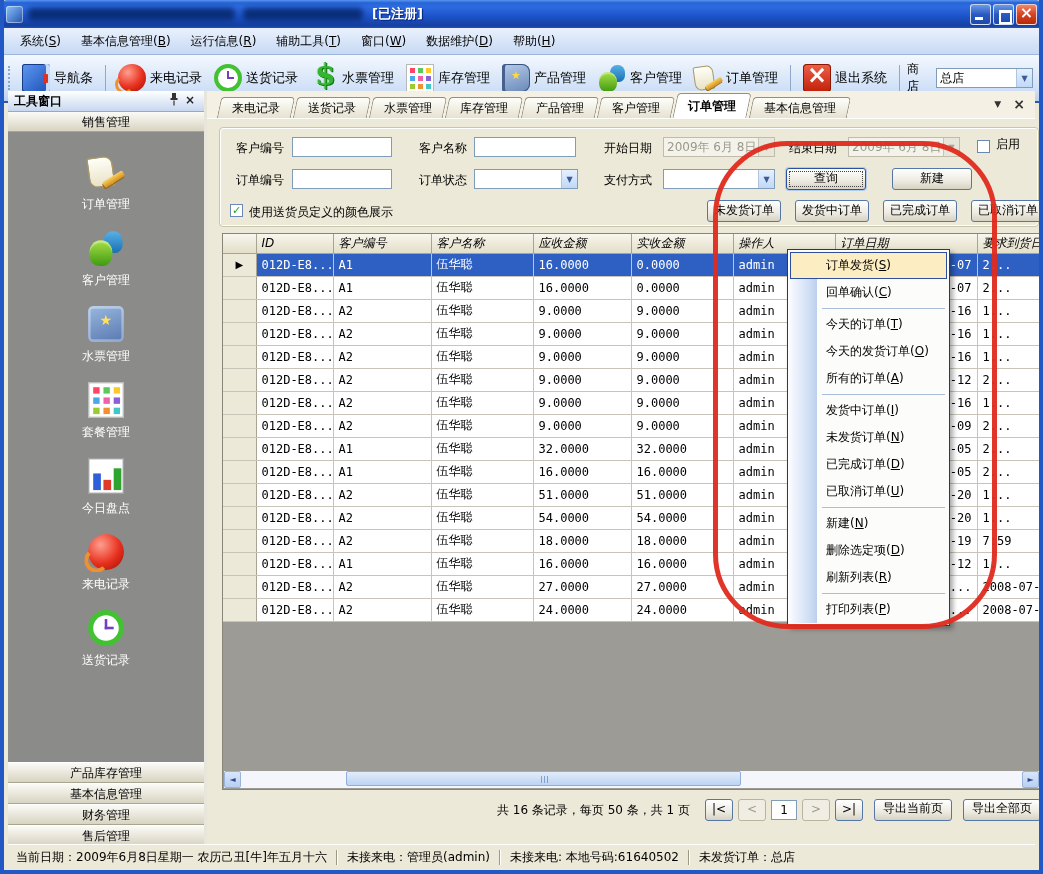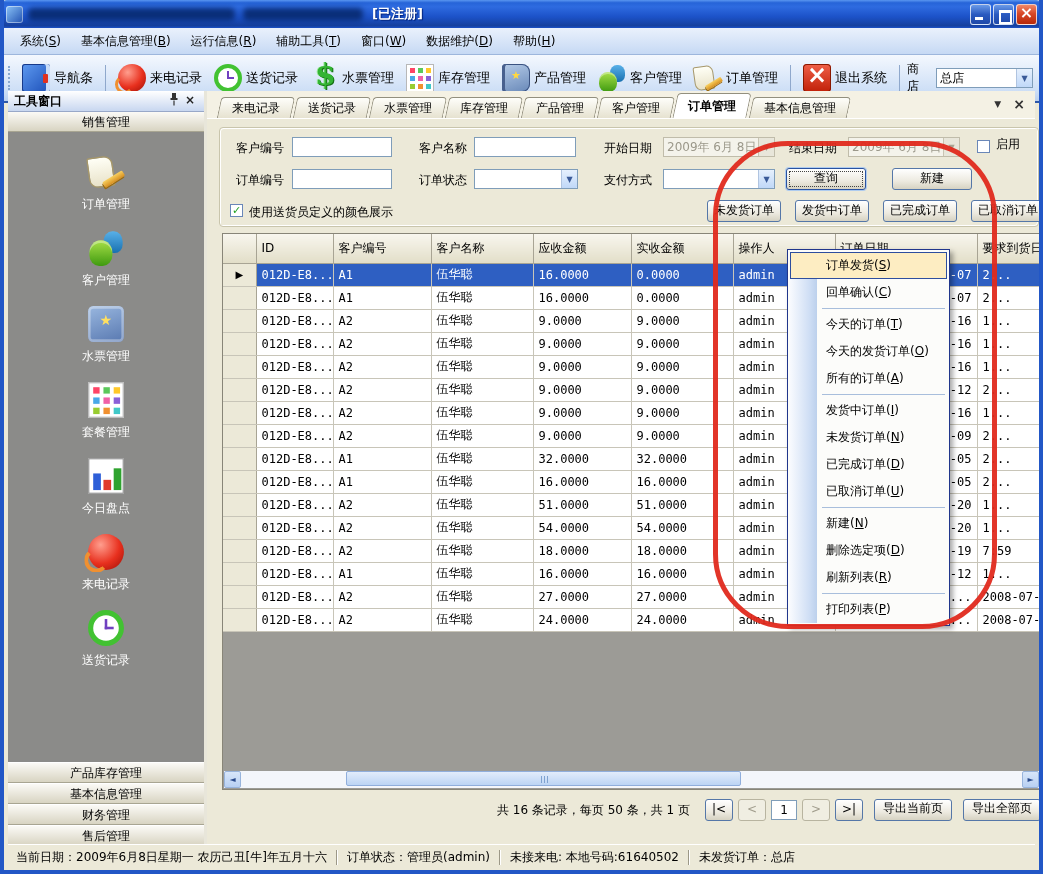--- a/index.html
+++ b/index.html
@@ -92,21 +92,21 @@
   .dp .carrow{background:#E8E6DA;border-left:1px solid #C8C4B2;color:#A8A494;}
   .cb{position:absolute;width:13px;height:13px;border:1px solid #6A87B8;background:#fff;text-align:center;line-height:11px;font-size:11px;font-weight:bold;color:#21A121;cursor:pointer;}
   .xpbtn{height:22px;line-height:19px;border:1px solid #5577A8;border-radius:3px;background:linear-gradient(#FFFFFF,#EDEAE0 60%,#D6D2C2);text-align:center;cursor:pointer;padding:0 8px;white-space:nowrap;}
   .xpbtn.focused{border-color:#2A52A0;outline:1px dotted #444;outline-offset:-4px;box-shadow:0 0 0 1px #AECBEF;}
   .gb-btn{position:absolute;}
   #status-buttons{position:absolute;left:487px;top:72px;display:flex;gap:14px;}
   .sbtn{min-width:74px;padding:0 4px;}
   
   .gridwrap{position:absolute;left:15px;top:114px;width:819px;height:557px;background:#9C9B96;border:1px solid #888578;overflow:hidden;}
   table.grid{border-collapse:collapse;table-layout:fixed;width:882px;}
-  table.grid th{height:29px;background:linear-gradient(#F8F6EE,#E2DEC8);border-right:1px solid #A8A494;border-bottom:1px solid #A8A494;font-weight:normal;text-align:left;padding:0 5px;white-space:nowrap;overflow:hidden;}
+  table.grid th{height:19px;background:linear-gradient(#F8F6EE,#E2DEC8);border-right:1px solid #A8A494;border-bottom:1px solid #A8A494;font-weight:normal;text-align:left;padding:0 5px;white-space:nowrap;overflow:hidden;font-style:italic;}
   table.grid td{height:23px;background:#fff;border-right:1px solid #C8C5B8;border-bottom:1px solid #C8C5B8;padding:0 5px;font-family:"DejaVu Sans Mono","Liberation Mono",monospace;white-space:nowrap;overflow:hidden;}
   table.grid td.ar{text-align:right;}
   table.grid tr.sel td{background:#2E5FC2;color:#fff;}
   table.grid td.rowsel, table.grid tr.sel td.rowsel{background:#ECE9D8;color:#000;border-right:1px solid #A8A494;text-align:center;font-size:10px;font-family:"DejaVu Sans",sans-serif;}
   .hscroll{position:absolute;left:1px;right:1px;bottom:1px;height:17px;display:flex;background:#F4F6FB;}
   .sarrow{width:17px;flex:none;background:linear-gradient(#D8E6FA,#B8D0F2);border:1px solid #98B4DC;border-radius:2px;color:#2A4A8C;font-size:8px;line-height:15px;text-align:center;cursor:pointer;}
   .strack{flex:1;position:relative;}
   .sthumb{position:absolute;left:105px;top:0;width:395px;height:15px;background:linear-gradient(#E2ECFB,#BCD4F4);border:1px solid #90AEDC;border-radius:2px;cursor:pointer;}
   .sthumb::after{content:"";position:absolute;left:50%;top:4px;width:1px;height:7px;background:#7FA2D0;box-shadow:3px 0 0 #7FA2D0,-3px 0 0 #7FA2D0;}
   
@@ -551,21 +551,21 @@
           <span class="xpbtn expbtn">导出全部页</span>
         </div>
 
       </div>
     </div>
   </div>
 
   <div class="statusbar" id="status-segs">
       <span class="sseg">当前日期：2009年6月8日星期一  农历己丑[牛]年五月十六</span>
       <span class="sdiv"></span>
-      <span class="sseg">订单状态：管理员(admin)</span>
+      <span class="sseg">未接来电：管理员(admin)</span>
       <span class="sdiv"></span>
       <span class="sseg">未接来电: 本地号码:61640502</span>
       <span class="sdiv"></span>
       <span class="sseg">未发货订单：总店</span>
     </div>
 
   <div class="ctxmenu">
     <div class="mgutter"></div>
     <div id="ctx-items" style="position:relative">
         <div class="mitem hl">订单发货(<u>S</u>)</div>

